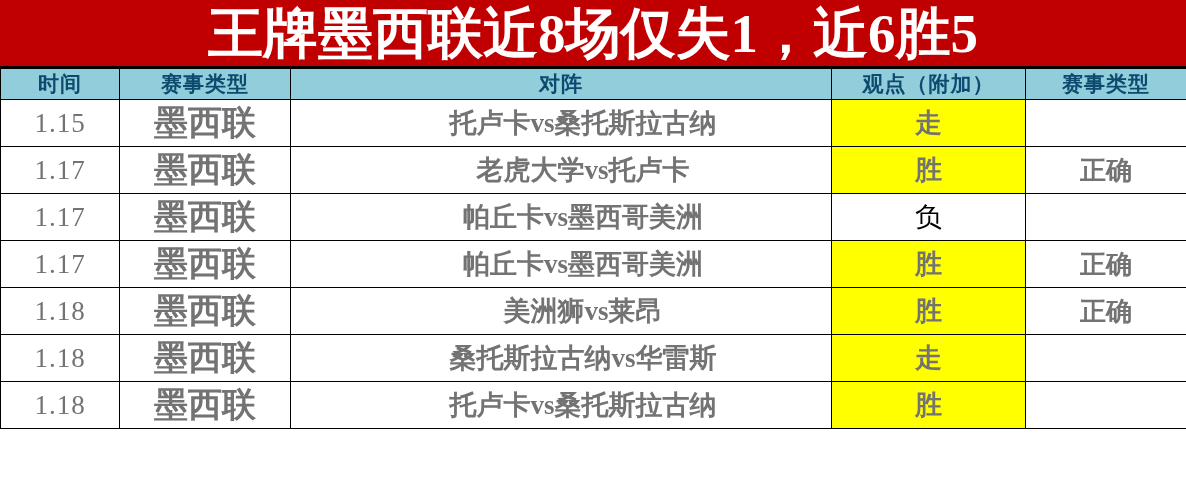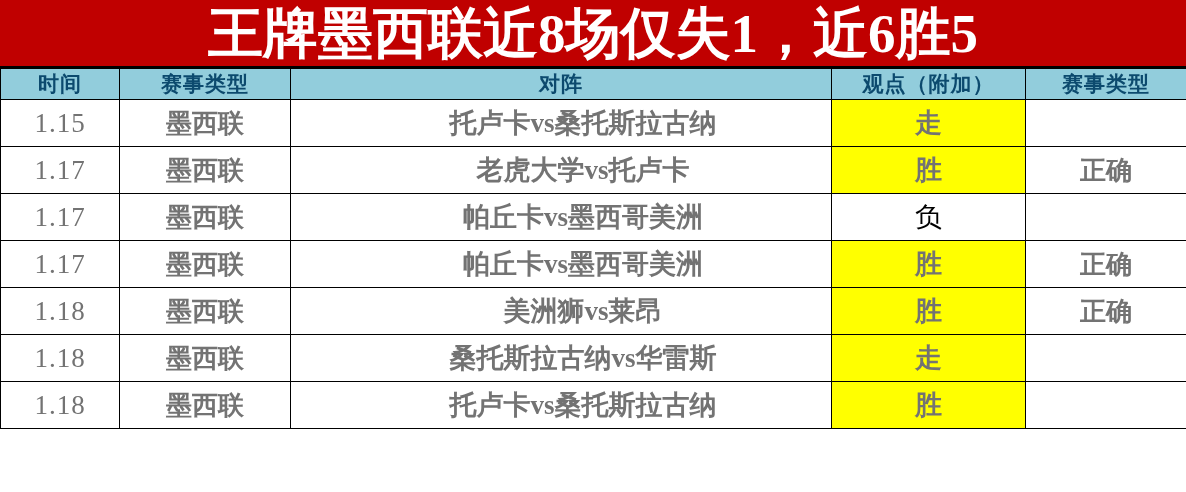--- a/index.html
+++ b/index.html
@@ -83,21 +83,21 @@
     font-weight: bold;
     font-size: 26px;
   }
 
   table.picks tbody td.col-time {
     font-weight: normal;
     font-size: 27px;
     letter-spacing: 1px;
   }
   table.picks tbody td.col-league {
-    font-size: 26px;
+    font-size: 34px;
     margin-top: 36px;
   }
   table.picks tbody td.col-match {
     font-size: 27px;
     padding-left: 44px;
   }
   table.picks tbody td.col-opinion {
     font-size: 27px;
   }
   table.picks tbody td.col-score {

